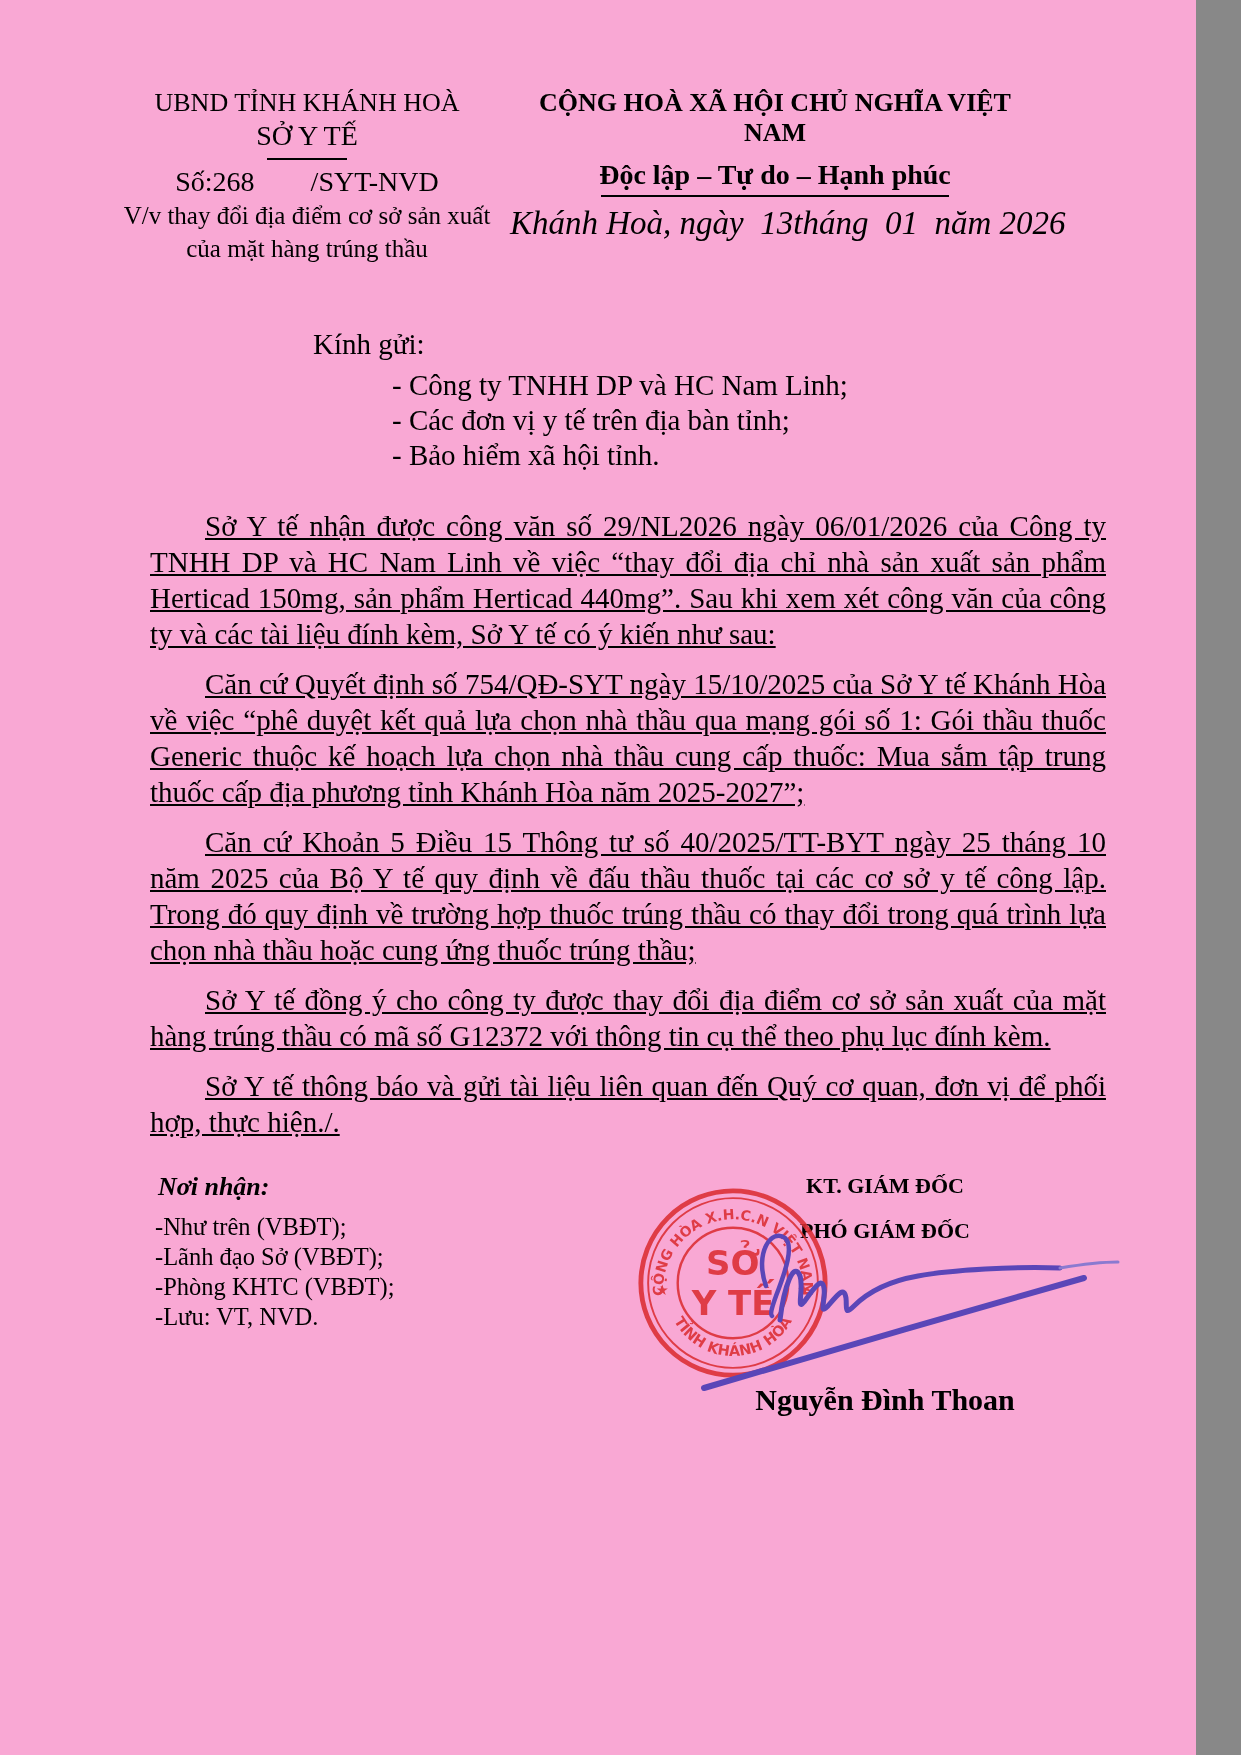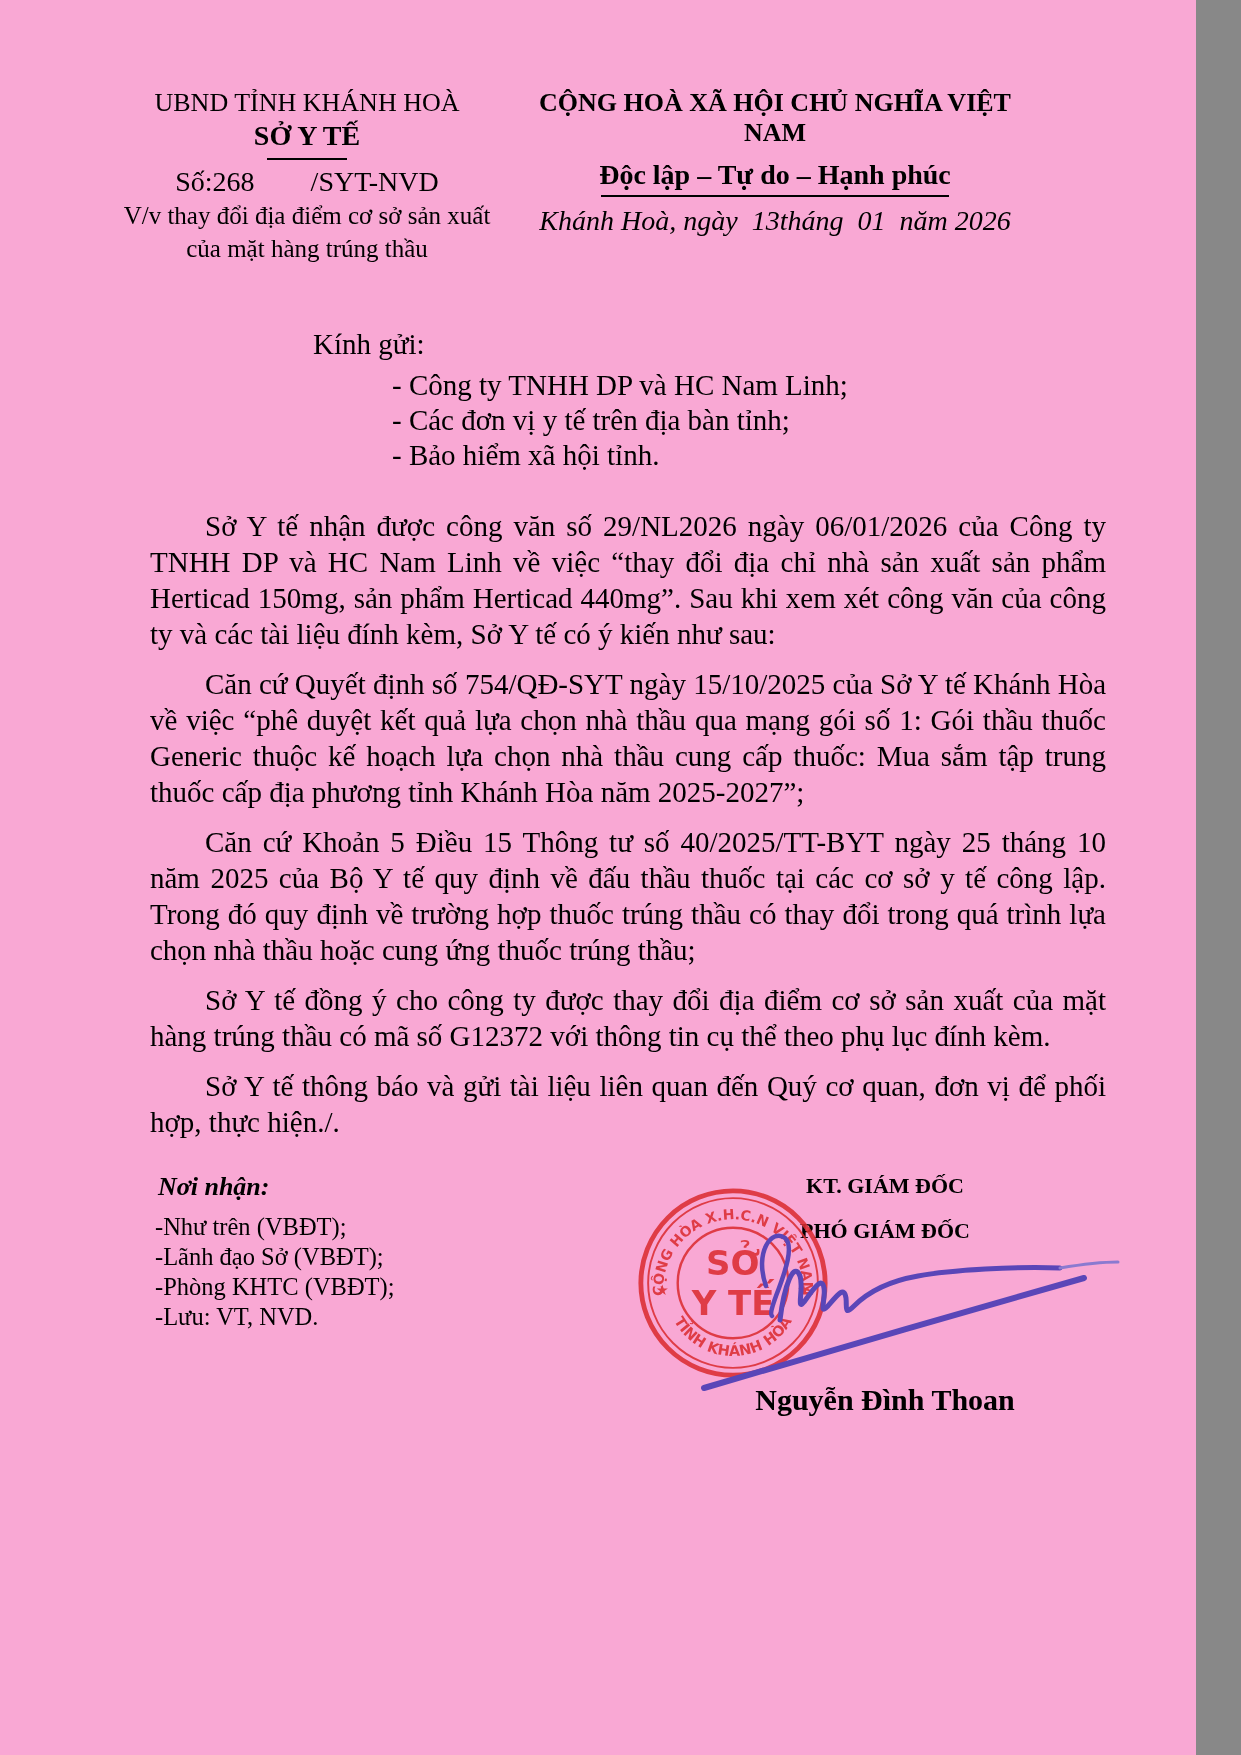--- a/index.html
+++ b/index.html
@@ -9,34 +9,34 @@
     background:#f9a8d4;
     font-family:"Liberation Serif", serif;
     color:#000;
     overflow:hidden;
   }
   
   .header{position:absolute;top:88px;left:0;width:1241px;display:flex;}
   .header-left{width:390px;margin-left:112px;text-align:center;}
   .header-right{width:530px;margin-left:8px;text-align:center;}
   .hl1{font-size:26px;}
-  .hl2{font-size:28px;font-weight:bold;margin-top:2px;}
+  .hl2{font-size:28px;font-weight:normal;margin-top:2px;}
   .rule-short{width:80px;height:2px;background:#000;margin:6px auto 6px;}
   .doc-number{font-size:28px;white-space:pre;margin-top:4px;}
   .subject{font-size:25px;line-height:31px;margin-top:2px;}
   .hr1{font-size:26px;font-weight:bold;}
   .hr2{font-size:28px;font-weight:bold;margin-top:11px;display:inline-block;}
   .rule-mid{width:348px;height:2px;background:#000;margin:4px auto 8px;}
-  .date-line{font-size:28px;font-style:italic;white-space:pre;margin-top:6px;}
+  .date-line{font-size:33px;font-style:italic;white-space:pre;margin-top:6px;}
   
   .salutation{position:absolute;top:328px;left:313px;font-size:29px;}
   .recipient-list{position:absolute;top:368px;left:392px;font-size:29px;line-height:35px;}
   
   .body-text{position:absolute;top:508px;left:150px;width:956px;font-size:29px;line-height:36px;text-align:justify;}
-  .body-text p{margin:0 0 14px 0;text-indent:55px;}
+  .body-text p{margin:0 0 14px 0;text-indent:55px;text-decoration:underline;}
   
   .noi-nhan-label{position:absolute;top:1172px;left:158px;font-size:26px;font-weight:bold;font-style:italic;}
   .noi-nhan-list{position:absolute;top:1212px;left:155px;font-size:24.5px;line-height:30px;}
   .sign-titles{position:absolute;top:1163px;left:655px;width:460px;text-align:center;
     font-size:22px;font-weight:bold;line-height:45px;}
   .signer-name{position:absolute;top:1383px;left:655px;width:460px;text-align:center;
     font-size:30px;font-weight:bold;}
   
   .seal{position:absolute;top:1186px;left:636px;width:194px;height:194px;opacity:.88;}
   .seal text{font-family:"DejaVu Sans", sans-serif;font-weight:bold;}

